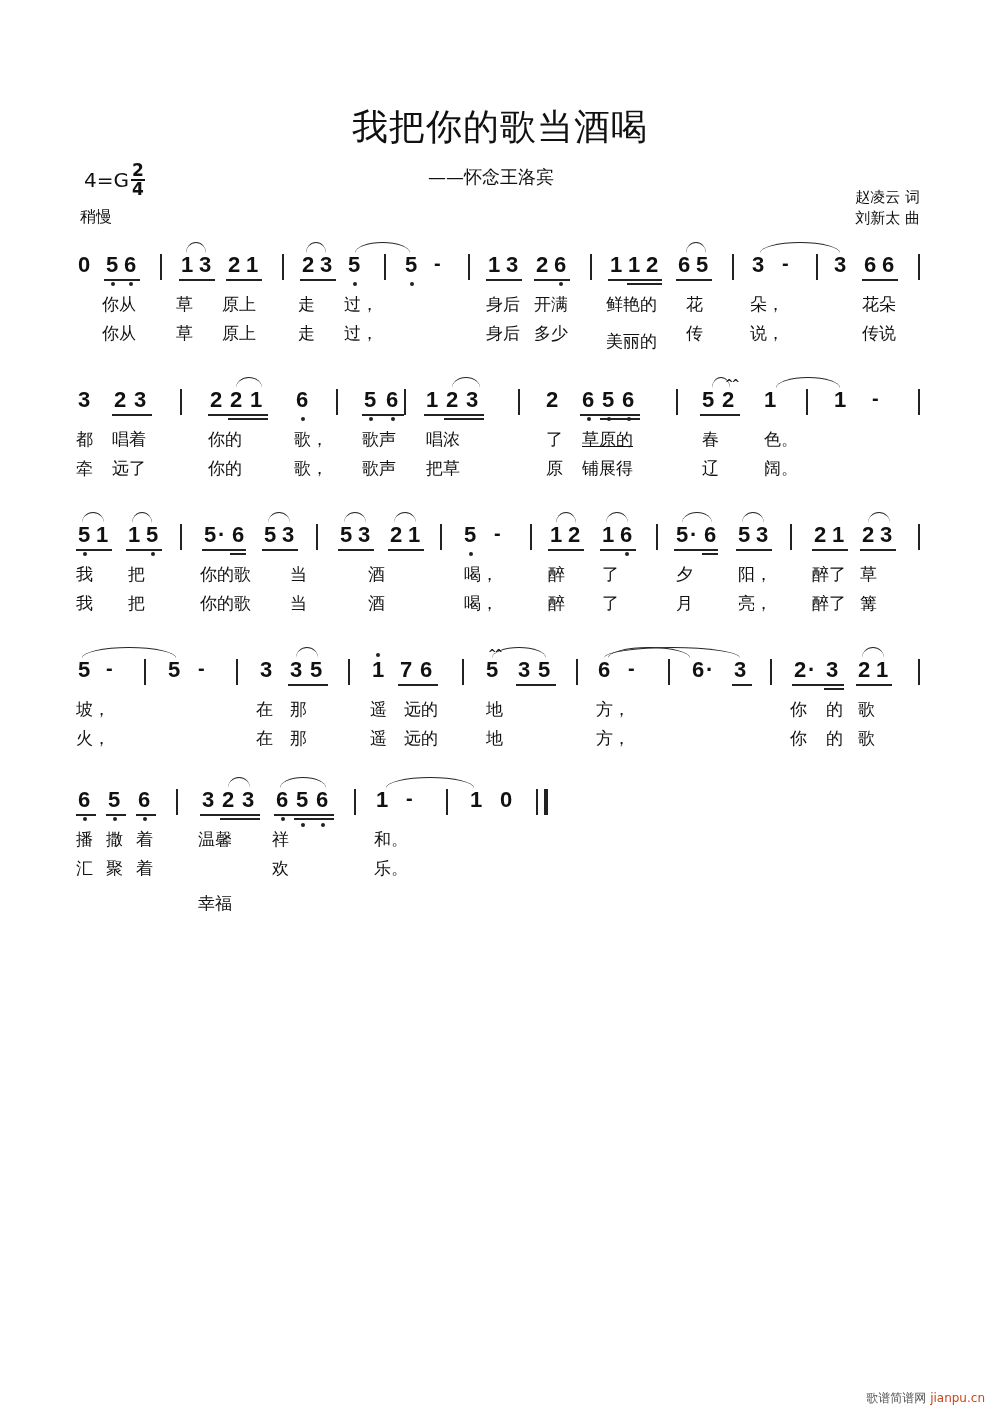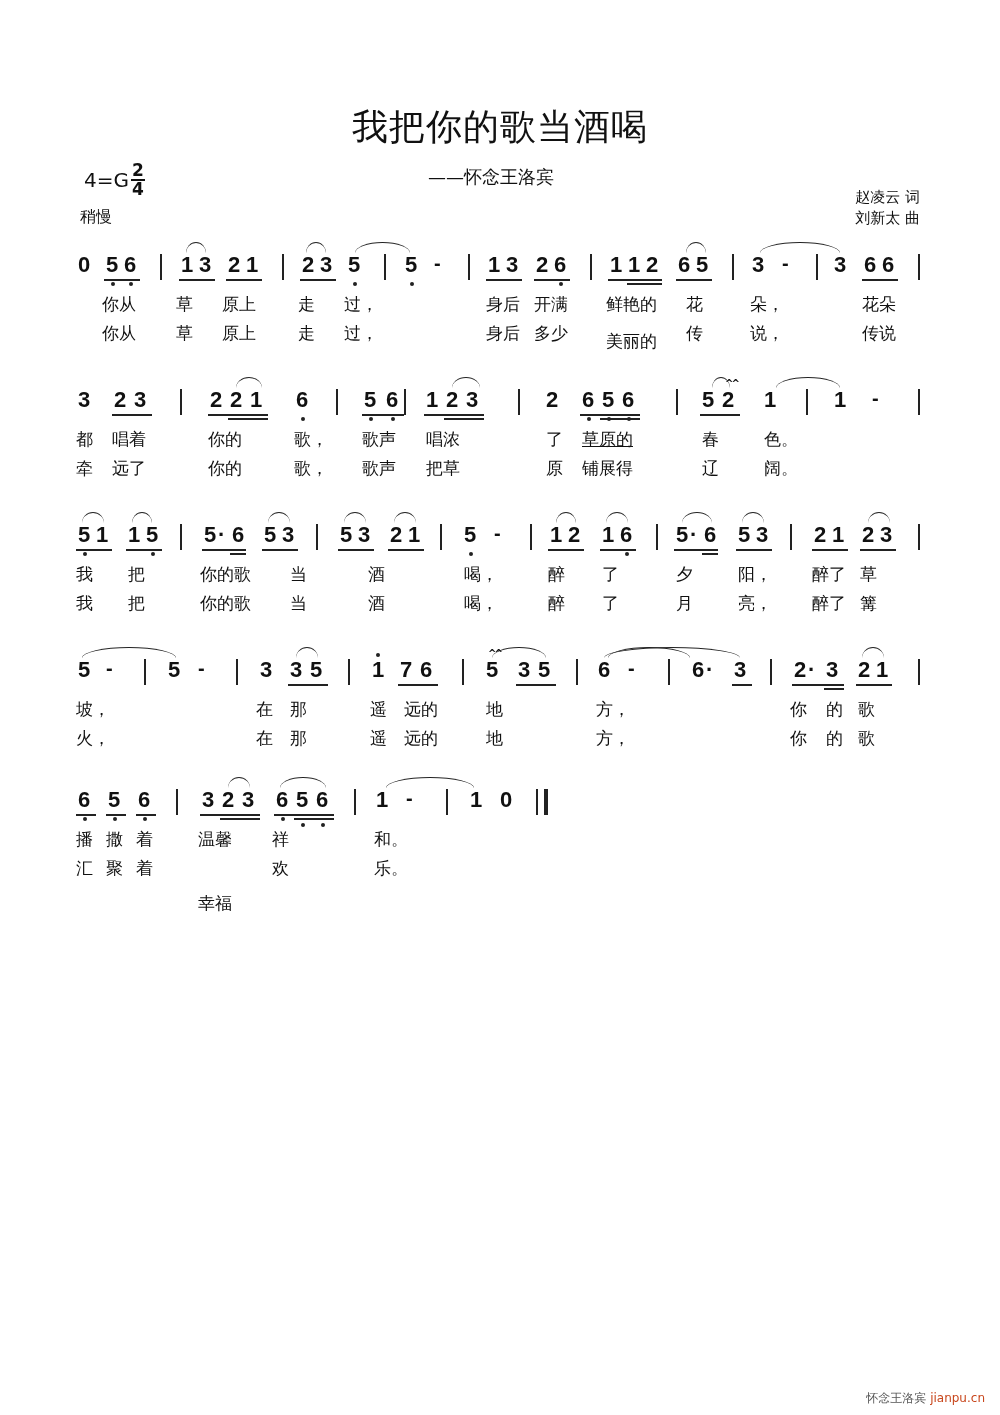--- a/index.html
+++ b/index.html
@@ -380,15 +380,15 @@
     <div class="lyr" style="left: 198px; top: 868px; margin-top: 24px;">幸福</div>
     <div class="lyr" style="left: 272px; top: 828px;">祥</div>
     <div class="lyr" style="left: 272px; top: 857px;">欢</div>
     <div class="lyr" style="left: 374px; top: 828px;">和。</div>
     <div class="lyr" style="left: 374px; top: 857px;">乐。</div>
     <div class="orn" style="left: 725px; top: 378px;">^^</div>
     <div class="orn" style="left: 488px; top: 648px;">^^</div>
   </div>
 
 <div class="wm">
-  <span>怀念王洛宾</span>
+  <span>歌谱简谱网</span>
   <span class="en">jianpu.cn</span>
 </div>
 
 </body></html>

